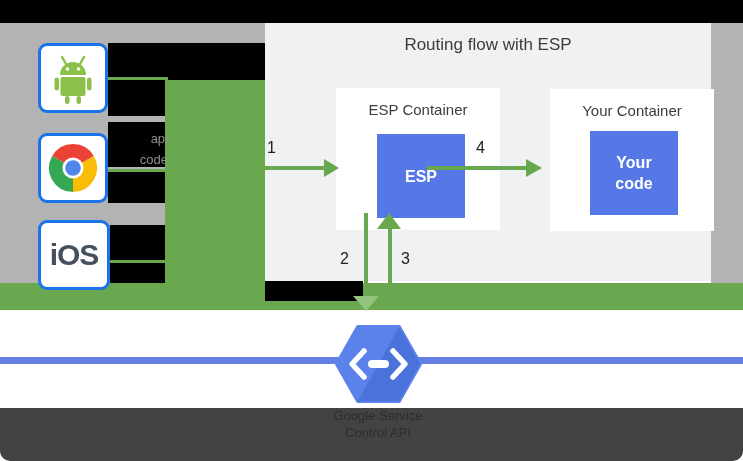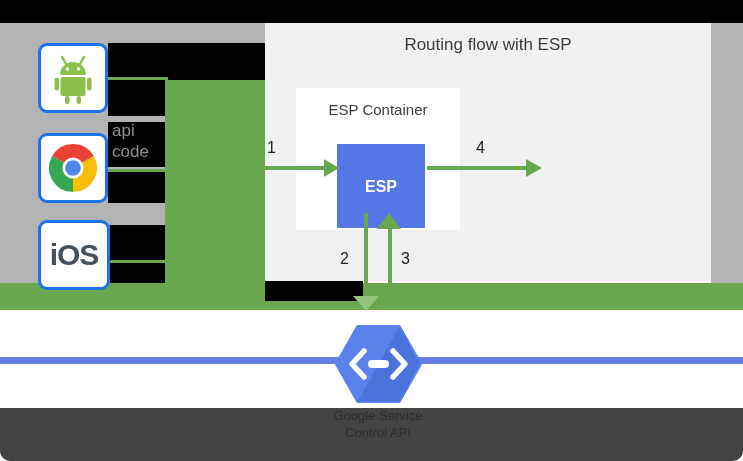--- a/index.html
+++ b/index.html
@@ -25,34 +25,34 @@
   #conn-android{left:106px;top:77px;width:62px;}
   #conn-chrome{left:106px;top:169px;width:62px;}
   #conn-ios{left:108px;top:260px;width:60px;}
   .client{position:absolute;width:70px;height:70px;background:#fff;
           border:3px solid #1a73e8;border-radius:9px;box-sizing:border-box;
           display:flex;align-items:center;justify-content:center;}
   #client-android{left:38px;top:43px;}
   #client-chrome{left:38px;top:133px;}
   #client-ios{left:38px;top:220px;width:72px;}
   #ios-text{font-size:30px;font-weight:bold;color:#44515c;letter-spacing:-1px;}
-  #api-calls{left:112px;top:120px;width:56px;text-align:left;
-             font-size:17px;line-height:21px;color:#8f8f8f;}
+  #api-calls{left:112px;top:128px;width:56px;text-align:right;
+             font-size:13px;line-height:21px;color:#8f8f8f;}
 
   
   #panel{left:265px;top:23px;width:446px;height:258px;background:#eff1f2;}
   #panel-title{padding-top:12px;text-align:center;font-size:17px;color:#3c3c3c;}
-  .cbox{position:absolute;width:164px;height:142px;background:#fff;}
+  .cbox{position:absolute;width:164px;height:142px;background:#fff;margin-left:40px;}
   #esp-container{left:31px;top:65px;}
   #your-container{left:245px;top:66px;}
   .cbox-label{margin-top:13px;text-align:center;font-size:15px;color:#3d3d3d;}
   .bluebox{position:absolute;width:88px;height:84px;background:#5678e7;color:#fff;
            font-weight:bold;font-size:16px;line-height:21px;text-align:center;
            display:flex;align-items:center;justify-content:center;}
-  #esp-box{left:41px;top:56px;}
+  #esp-box{left:41px;top:46px;}
   #your-code-box{left:40px;top:42px;}
 
   
   .hline{position:absolute;height:4px;background:#6aa84f;}
   .vline{position:absolute;width:4px;background:#6aa84f;}
   #a1-line{left:263px;top:166px;width:61px;}
   #a4-line{left:427px;top:166px;width:99px;}
   #a2-line{left:364px;top:213px;height:84px;}
   #a3-line{left:388px;top:229px;height:79px;}
   .tri{position:absolute;width:0;height:0;}
@@ -135,20 +135,29 @@
   </div>
 
   <div class="abs" id="panel">
     <div id="panel-title">Routing flow with ESP</div>
     <div class="cbox" id="esp-container">
       <div class="cbox-label">ESP Container</div>
       <div class="bluebox" id="esp-box">
         <span>ESP</span>
       </div>
     </div>
+    <div class="cbox" id="your-container">
+      <div class="cbox-label">Your Container</div>
+      <div class="bluebox" id="your-code-box">
+        <span>
+          <span>Your</span><br>
+          <span>code</span>
+        </span>
+      </div>
+    </div>
   </div>
 
   <div class="hline" id="a1-line"></div>
   <div class="tri" id="a1-head"></div>
   <div class="num" id="num1">1</div>
 
   <div class="hline" id="a4-line"></div>
   <div class="tri" id="a4-head"></div>
   <div class="num" id="num4">4</div>
 

